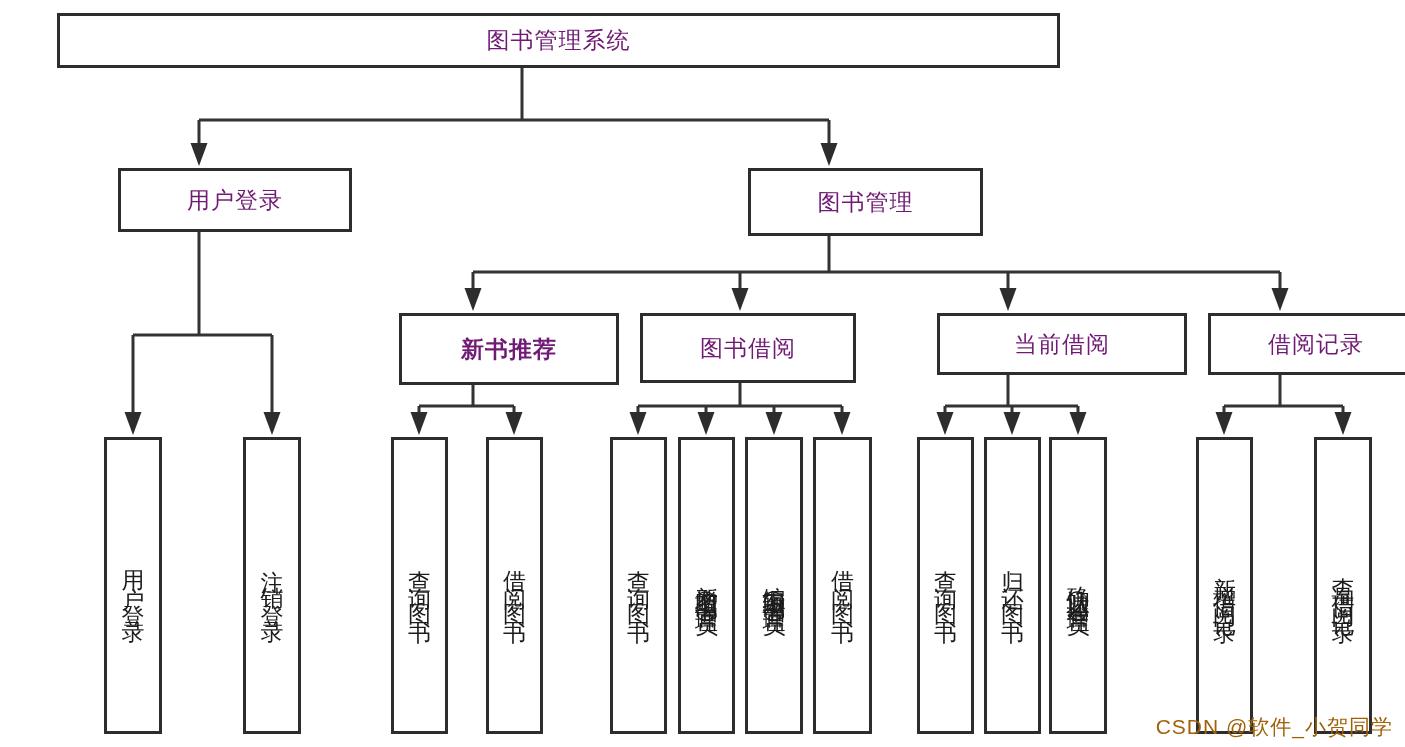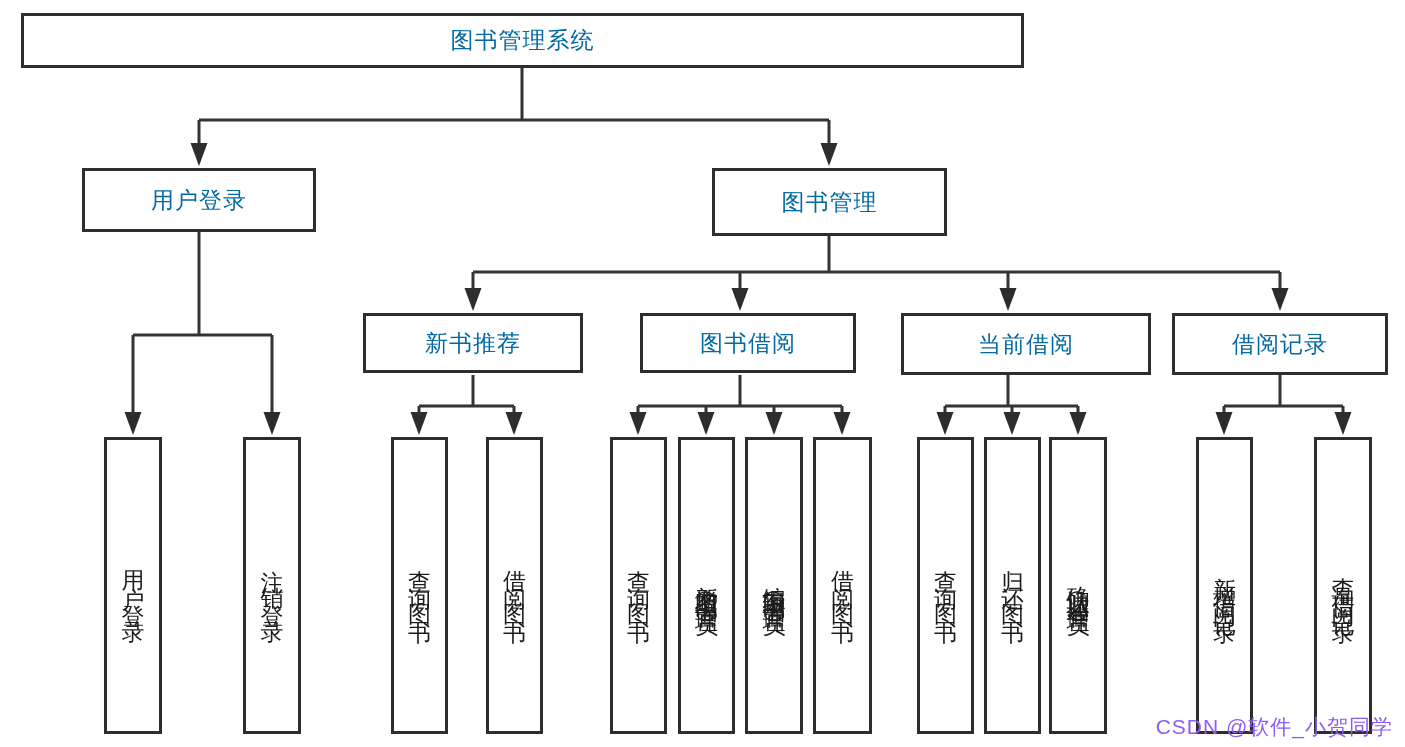--- a/index.html
+++ b/index.html
@@ -10,42 +10,43 @@
     font-family:"Liberation Sans","DejaVu Sans",sans-serif;
     overflow:hidden;
   }
   #wires{position:absolute;left:0;top:0;width:1405px;height:747px;}
   .hbox{
     position:absolute;
     border:3px solid #2d2d2d;
     background:#ffffff;
     display:flex;align-items:center;justify-content:center;
     box-sizing:border-box;
-    font-size:23px;color:#0369a1;
+    font-size:23px;color:#701a75;
     letter-spacing:1px;
+    margin-left:36px;
   }
   .vbox{
     position:absolute;
     border:3px solid #2d2d2d;
     background:#ffffff;
     box-sizing:border-box;
     display:flex;align-items:center;justify-content:center;
   }
   .vlabel{
     writing-mode:vertical-rl;
     text-orientation:mixed;
     font-size:23px;color:#1c1c1c;
     line-height:1;
     white-space:nowrap;
   }
   #watermark{
     position:absolute;
     right:12px;bottom:6px;
     font-size:21px;
-    color:#8b5cf6;
+    color:#a16207;
     letter-spacing:1px;
     white-space:nowrap;
   }
 </style>
 </head>
 <body>
 
 <div id="canvas">
 
   <svg id="wires" viewBox="0 0 1405 747" xmlns="http://www.w3.org/2000/svg">
@@ -95,24 +96,24 @@
     <span>图书管理系统</span>
   </div>
 
   <div class="hbox" style="left:82px;top:168px;width:234px;height:64px;">
     <span>用户登录</span>
   </div>
   <div class="hbox" style="left:712px;top:168px;width:235px;height:68px;">
     <span>图书管理</span>
   </div>
 
-  <div class="hbox" style="left:363px;top:313px;width:220px;height:60px;">
+  <div class="hbox" style="left:363px;top:313px;width:220px;height:72px;font-weight:bold;">
     <span>新书推荐</span>
   </div>
-  <div class="hbox" style="left:640px;top:313px;width:216px;height:60px;">
+  <div class="hbox" style="left:604px;top:313px;width:216px;height:70px;">
     <span>图书借阅</span>
   </div>
   <div class="hbox" style="left:901px;top:313px;width:250px;height:62px;">
     <span>当前借阅</span>
   </div>
   <div class="hbox" style="left:1172px;top:313px;width:216px;height:62px;">
     <span>借阅记录</span>
   </div>
 
   <div class="vbox" style="left:104px;top:437px;width:58px;height:297px;">

